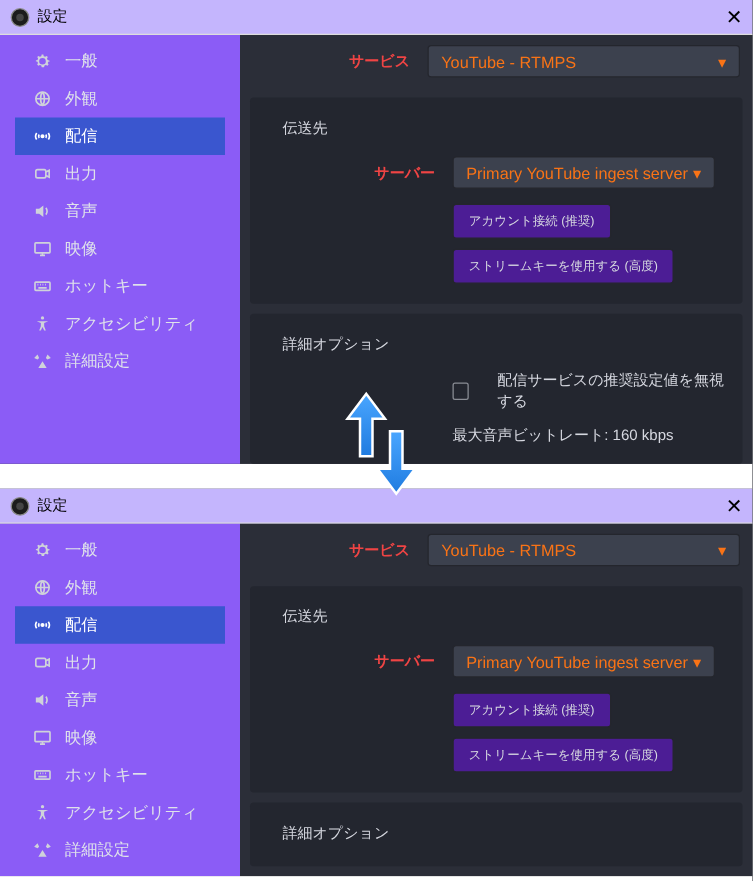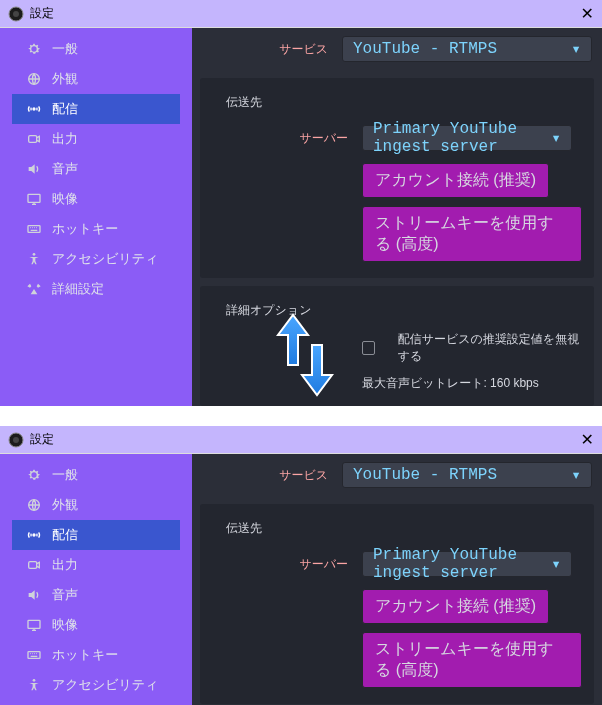--- a/index.html
+++ b/index.html
@@ -10,25 +10,25 @@
   .titlebar .title { font-size: 12px; }
   .titlebar .close { margin-left: auto; font-size: 16px; font-weight: 300; cursor: pointer; }
   .content { display: flex; }
   .sidebar { width: 192px; background: #8b5cf6; padding: 6px 12px; }
   .side-item { display: flex; align-items: center; gap: 10px; padding: 6px 14px; font-size: 13px; cursor: pointer; color: #dfe2ea; }
   .side-item.active { background: #3a56cf; color: #fff; }
   .side-item .icon { width: 16px; height: 16px; display: flex; align-items: center; justify-content: center; }
   .side-item svg { width: 16px; height: 16px; }
   .main { flex: 1; background: #2b2e38; position: relative; }
   .formrow { display: flex; align-items: center; padding: 8px 10px; }
-  .formlabel { width: 140px; text-align: right; padding-right: 14px; font-size: 12px; color: #fca5a5; }
-  .select { flex: 1; background: #3c414e; color: #7dd3fc; border: 1px solid #24262d; border-radius: 3px; height: 26px; display: flex; align-items: center; padding: 0 10px; font-size: 16px; position: relative; cursor: pointer; font-family: Liberation Mono, monospace; }
+  .formlabel { width: 140px; text-align: right; padding-right: 14px; font-size: 12px; color: #ef4444; font-weight: bold; }
+  .select { flex: 1; background: #3c414e; color: #f97316; border: 1px solid #24262d; border-radius: 3px; height: 26px; display: flex; align-items: center; padding: 0 10px; font-size: 13px; position: relative; cursor: pointer; }
   .select .chev { margin-left: auto; }
   .section-head { font-size: 12px; color: #d6d8e0; padding: 10px 14px 6px; }
-  .btn { background: #a21caf; color: #d6d8e0; border: 1px solid #24262d; border-radius: 3px; padding: 6px 12px; font-size: 16px; cursor: pointer; display: inline-flex; align-items: center; }
+  .btn { background: #4c1d95; color: #d6d8e0; border: 1px solid #24262d; border-radius: 3px; padding: 6px 12px; font-size: 10px; cursor: pointer; display: inline-flex; align-items: center; }
   .btnwrap { padding: 4px 0 4px 150px; }
   .padsection { padding: 6px 12px 12px; margin: 8px 8px 0; background: #23262f; border-radius: 3px; }
   .checkwrap { display: flex; align-items: center; gap: 23px; padding: 6px 0 8px 150px; font-size: 12px; color: #d6d8e0; }
   .checkbox { width: 14px; height: 14px; border: 1px solid #8a8d95; border-radius: 2px; cursor: pointer; }
   .infoline { padding: 2px 0 2px 150px; font-size: 12px; color: #d6d8e0; }
   .link { color: #6ea8ff; text-decoration: underline; font-size: 12px; padding: 6px 0 0 150px; display: block; cursor: pointer; }
   .arrows { position: absolute; left: 260px; top: 310px; z-index: 10; pointer-events: none; }
   .stack { display: flex; flex-direction: column; gap: 20px; }
 </style>
 </head>

